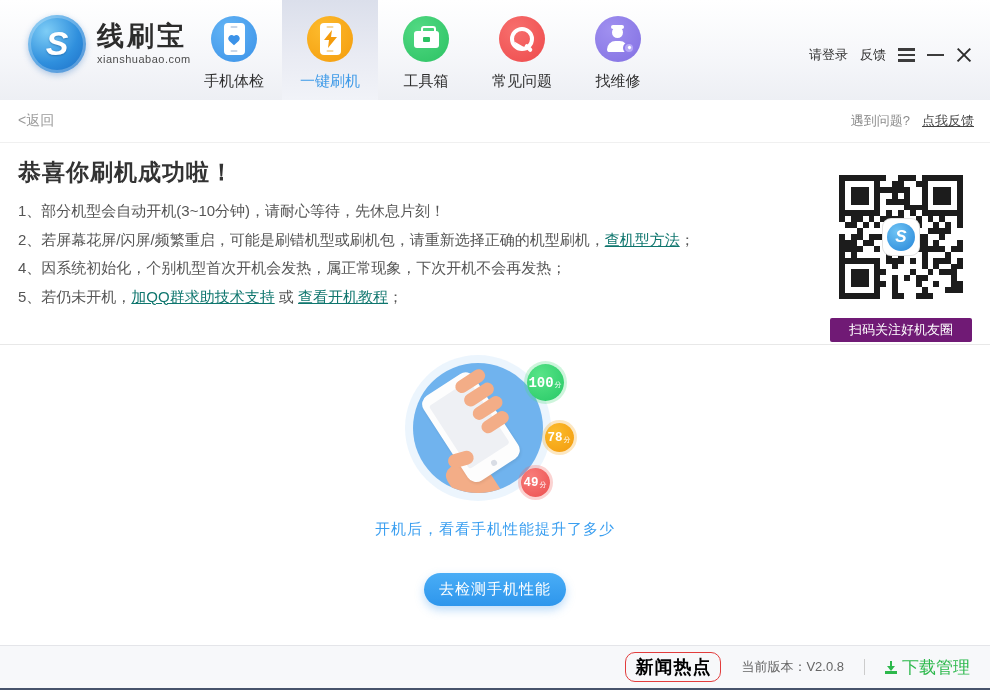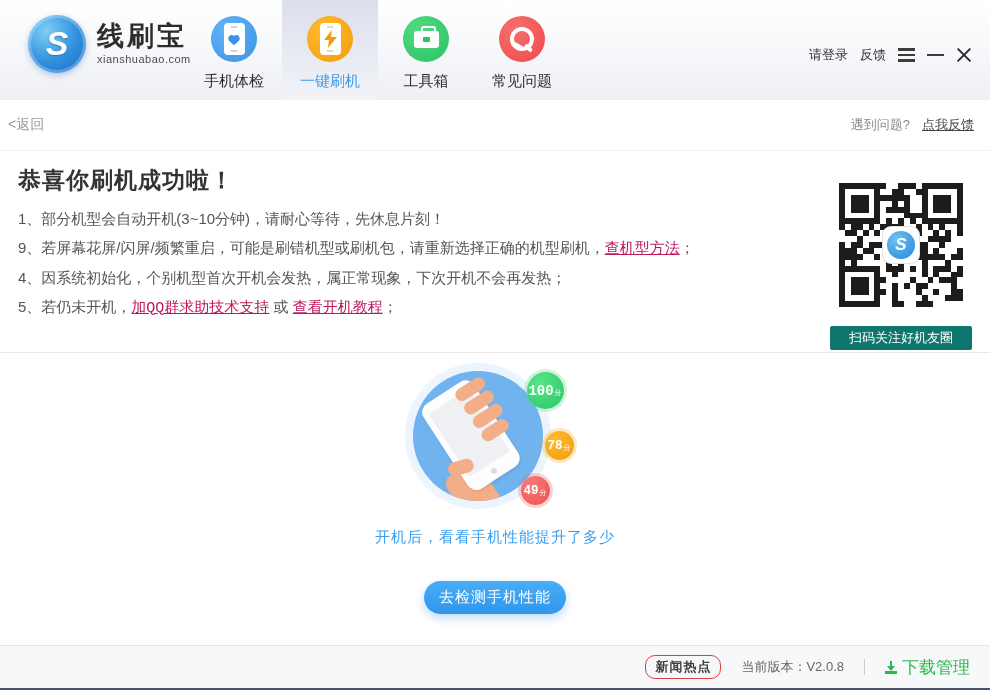--- a/index.html
+++ b/index.html
@@ -70,42 +70,42 @@
   .icon-menu::before, .icon-menu::after { content:""; position:absolute; left:0; width:17px; height:2.4px;
     background:#3c3c3c; }
   .icon-menu::before { top:-5.5px; } .icon-menu::after { top:5.5px; }
   .icon-min { width:17px; height:2.4px; background:#3c3c3c; cursor:pointer; }
   .icon-close { width:16px; height:16px; position:relative; cursor:pointer; }
   .icon-close::before, .icon-close::after { content:""; position:absolute; left:-1px; top:7px;
     width:18px; height:2.2px; background:#2c2c2c; }
   .icon-close::before { transform:rotate(45deg); } .icon-close::after { transform:rotate(-45deg); }
 
   
-  .subheader { height:51px; display:flex; align-items:center; justify-content:space-between;
-    padding:0 16px 0 8px; border-bottom:1px solid #f0f0f0; background:#fff; }
+  .subheader { height:43px; display:flex; align-items:center; justify-content:space-between;
+    padding:0 16px 0 18px; border-bottom:1px solid #f0f0f0; background:#fff; }
   .back-link { font-size:14px; color:#9a9a9a; cursor:pointer; }
   .issue-wrap { font-size:13px; color:#8a8a8a; display:flex; gap:12px; align-items:center; }
   .issue-link { color:#454545; text-decoration:underline; cursor:pointer; }
 
   
   .success { position:relative; height:202px; border-bottom:1px solid #e8e8e8; padding:14px 200px 0 18px; }
   .success-title { font-size:23px; font-weight:bold; color:#333; margin-bottom:9px; letter-spacing:1px; }
   .tips { font-size:15px; color:#555; line-height:28.5px; }
-  .tip-link { color:#be185d; text-decoration:underline; cursor:pointer;font-family:Liberation Mono, monospace; }
+  .tip-link { color:#0f766e; text-decoration:underline; cursor:pointer; }
 
   .qr-wrap { position:absolute; top:32px; right:18px; width:142px; }
   .qr-box { width:124px; height:124px; margin:0 auto; position:relative; background:#fff; }
   .qr-box svg { display:block; width:124px; height:124px; }
   .qr-logo { position:absolute; left:50%; top:50%; transform:translate(-50%,-50%); width:36px; height:36px;
     background:#fff; border-radius:8px; box-shadow:0 0 0 1px #e2e2e2; display:flex; align-items:center;
     justify-content:center; }
   .qr-logo i { width:28px; height:28px; border-radius:50%; font-style:italic;
     background:radial-gradient(circle at 35% 30%, #6ec3f4, #2585d8);
     color:#fff; font-size:17px; font-weight:bold; display:flex; align-items:center; justify-content:center; }
-  .qr-caption { margin-top:19px; width:142px; height:24px; background:#0f766e; color:#fff; font-size:13px;
+  .qr-caption { margin-top:19px; width:142px; height:24px; background:#701a75; color:#fff; font-size:13px;
     display:flex; align-items:center; justify-content:center; border-radius:2px; cursor:pointer;font-family:Liberation Mono, monospace; }
 
   
   .perf { position:relative; height:300px; background:#fff; }
   .illus-wrap { position:relative; width:165px; height:137px; margin:18px auto 0; }
   .illus-circle { position:absolute; left:0; top:0; width:130px; height:130px; border-radius:50%;
     background:#70b3ee; box-shadow:0 0 0 8px rgba(112,179,238,.13); overflow:hidden; }
   .ph-group { position:absolute; left:14px; top:8px; width:100px; height:120px; transform:rotate(-33deg); }
   .wrist { position:absolute; left:-2px; top:76px; width:40px; height:70px; background:#f3ad87;
     border-radius:10px; }
@@ -133,21 +133,21 @@
   .perf-hint { margin-top:20px; text-align:center; font-size:15px; color:#3b9ff0; letter-spacing:1px; }
   .perf-btn { display:flex; margin:34px auto 0; width:142px; height:33px; align-items:center;
     justify-content:center; border-radius:17px; border:none; cursor:pointer; color:#fff; font-size:15px;
     background:linear-gradient(180deg,#49adf6,#2e96ec); box-shadow:0 4px 10px rgba(62,152,235,.35);
     letter-spacing:1px; }
 
   
   .footer { position:absolute; left:0; bottom:0; width:990px; height:45px; background:#f7f8fa;
     border-top:1px solid #e4e5e9; box-shadow:inset 0 -2px 0 #47536b;
     display:flex; align-items:center; justify-content:flex-end; padding:0 20px 2px 0; gap:20px; }
-  .news-badge { border:1px solid #e23c3c; color:#404040; font-size:13px; font-weight:bold;
+  .news-badge { border:1px solid #e23c3c; color:#000000; font-size:18px; font-weight:bold;
     border-radius:10px; padding:2px 9px; letter-spacing:1px; cursor:pointer; }
   .version-text { font-size:13px; color:#666; }
   .v-divider { width:1px; height:16px; background:#ccc; }
   .download-link { display:flex; align-items:center; gap:5px; color:#2db84c; font-size:17px; cursor:pointer; }
   .dl-ico { position:relative; width:12px; height:13px; }
   .dl-ico::before { content:""; position:absolute; left:5px; top:0; width:2.4px; height:7px; background:#2db84c; }
   .dl-ico::after { content:""; position:absolute; left:2px; top:5px; width:0; height:0;
     border:4.2px solid transparent; border-top:5px solid #2db84c; }
   .dl-base { position:absolute; left:0; bottom:0; width:12px; height:2.4px; background:#2db84c; }
 </style>
@@ -193,20 +193,31 @@
           <div class="icon-case"></div>
         </div>
         <div class="nav-label">工具箱</div>
       </div>
       <div class="nav-item">
         <div class="nav-ico ico-red">
           <div class="icon-qmark"></div>
         </div>
         <div class="nav-label">常见问题</div>
       </div>
+      <div class="nav-item">
+        <div class="nav-ico ico-purple">
+          <div class="icon-person">
+            <span class="p-cap"></span>
+            <span class="p-head"></span>
+            <span class="p-body"></span>
+            <span class="p-badge"></span>
+          </div>
+        </div>
+        <div class="nav-label">找维修</div>
+      </div>
     </div>
 
     <div class="titlebar">
       <span class="tb-link">请登录</span>
       <span class="tb-link">反馈</span>
       <span class="icon-menu"></span>
       <span class="icon-min"></span>
       <span class="icon-close"></span>
     </div>
   </div>
@@ -216,21 +227,21 @@
     <span class="issue-wrap">
       <span>遇到问题?</span>
       <span class="issue-link">点我反馈</span>
     </span>
   </div>
 
   <div class="success">
     <div class="success-title">恭喜你刷机成功啦！</div>
     <div class="tips">
       <div class="tip"><span>1、部分机型会自动开机(3~10分钟)，请耐心等待，先休息片刻！</span></div>
-      <div class="tip"><span>9、若屏幕花屏/闪屏/频繁重启，可能是刷错机型或刷机包，请重新选择正确的机型刷机，</span><span class="tip-link">查机型方法</span><span>；</span></div>
+      <div class="tip"><span>2、若屏幕花屏/闪屏/频繁重启，可能是刷错机型或刷机包，请重新选择正确的机型刷机，</span><span class="tip-link">查机型方法</span><span>；</span></div>
       <div class="tip"><span>4、因系统初始化，个别机型首次开机会发热，属正常现象，下次开机不会再发热；</span></div>
       <div class="tip"><span>5、若仍未开机，</span><span class="tip-link">加QQ群求助技术支持</span><span> 或 </span><span class="tip-link">查看开机教程</span><span>；</span></div>
     </div>
 
     <div class="qr-wrap">
       <div class="qr-box">
         <svg id="qr-svg" viewBox="0 0 21 21" shape-rendering="crispEdges">
             <g fill="#1c1c1c">
               <rect x="0" y="0" width="7" height="1"></rect>
               <rect x="0" y="6" width="7" height="1"></rect>

